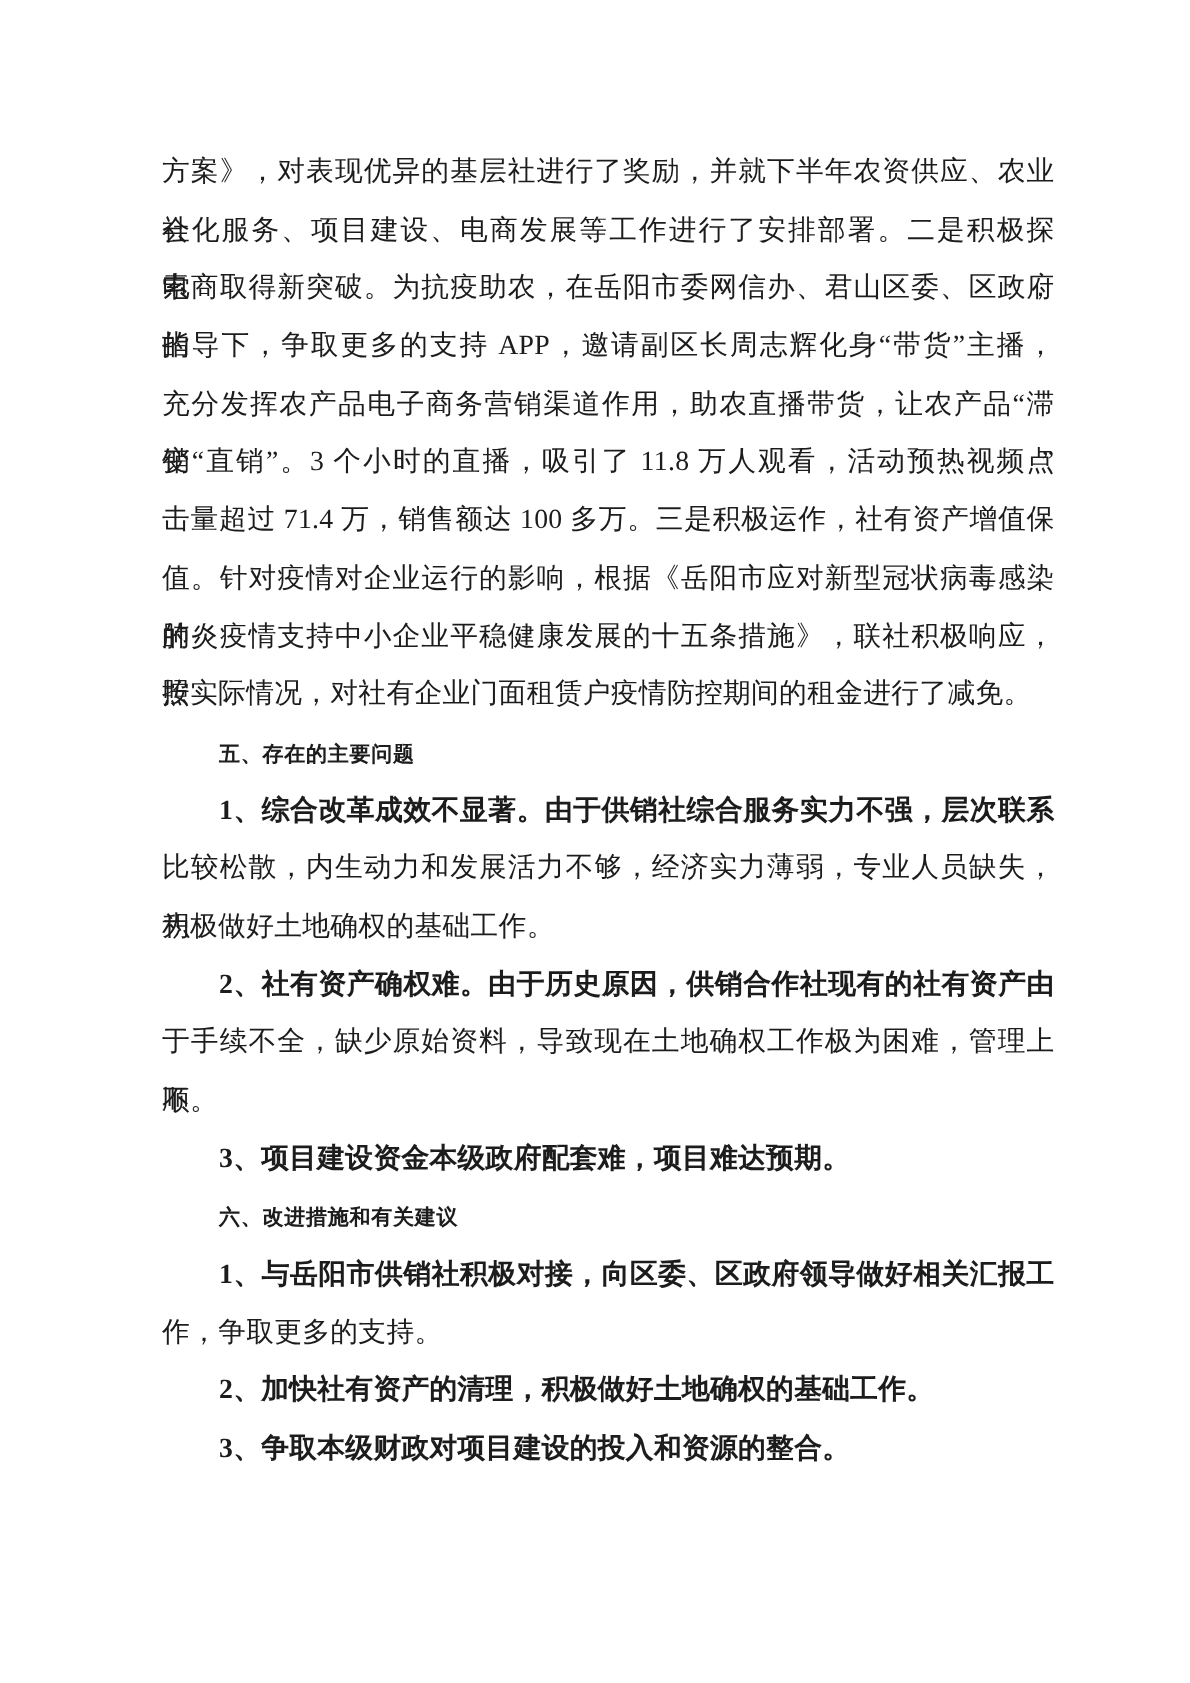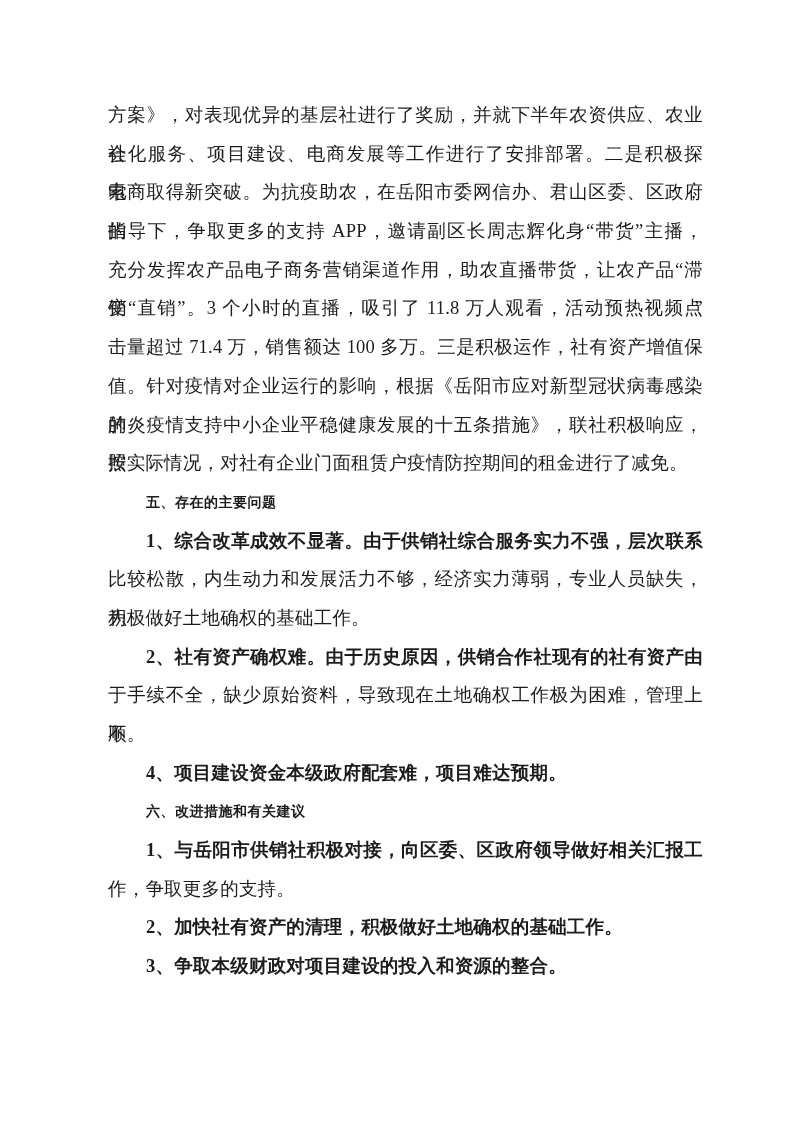--- a/index.html
+++ b/index.html
@@ -74,21 +74,21 @@
     <div class="line fill">值。针对疫情对企业运行的影响，根据《岳阳市应对新型冠状病毒感染的</div>
     <div class="line fill">肺炎疫情支持中小企业平稳健康发展的十五条措施》，联社积极响应，按</div>
     <div class="line">照实际情况，对社有企业门面租赁户疫情防控期间的租金进行了减免。</div>
     <div class="line heading indent">五、存在的主要问题</div>
     <div class="line fill indent">1、综合改革成效不显著。由于供销社综合服务实力不强，层次联系</div>
     <div class="line fill">比较松散，内生动力和发展活力不够，经济实力薄弱，专业人员缺失，为</div>
     <div class="line">积极做好土地确权的基础工作。</div>
     <div class="line fill indent">2、社有资产确权难。由于历史原因，供销合作社现有的社有资产由</div>
     <div class="line fill">于手续不全，缺少原始资料，导致现在土地确权工作极为困难，管理上不</div>
     <div class="line">顺。</div>
-    <div class="line indent">4、项目建设资金本级政府配套难，项目难达预期。</div>
+    <div class="line indent">3、项目建设资金本级政府配套难，项目难达预期。</div>
     <div class="line heading indent">六、改进措施和有关建议</div>
     <div class="line fill indent">1、与岳阳市供销社积极对接，向区委、区政府领导做好相关汇报工</div>
     <div class="line">作，争取更多的支持。</div>
     <div class="line indent">2、加快社有资产的清理，积极做好土地确权的基础工作。</div>
     <div class="line indent">3、争取本级财政对项目建设的投入和资源的整合。</div>
   </div>
 
   <div class="footer">— 13 —</div>
 
 </div>

